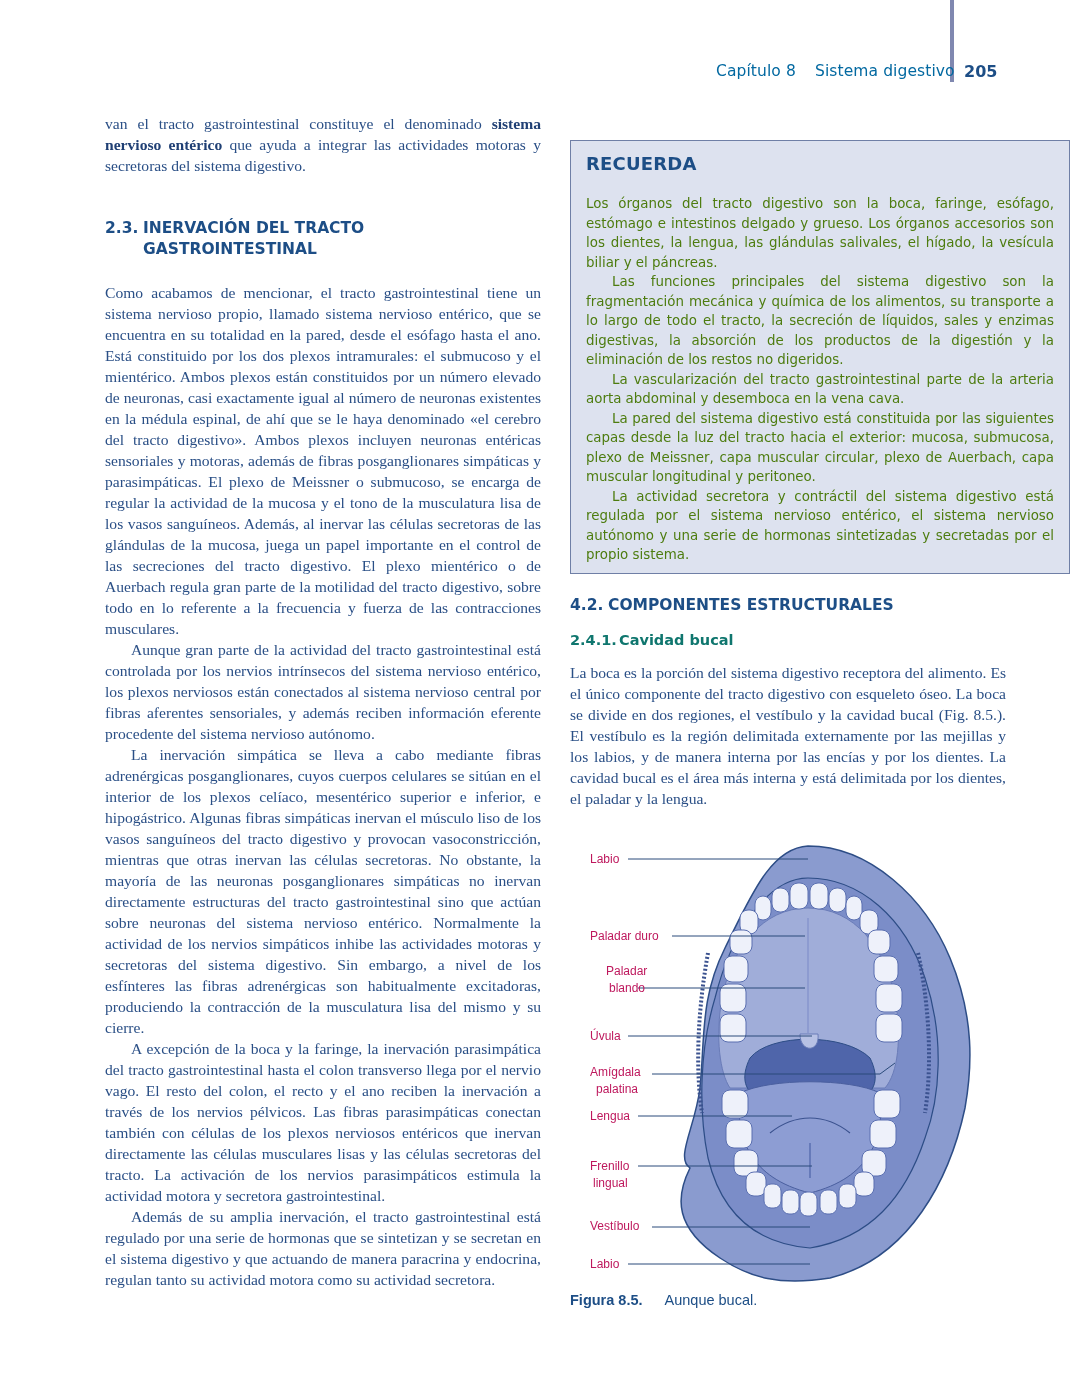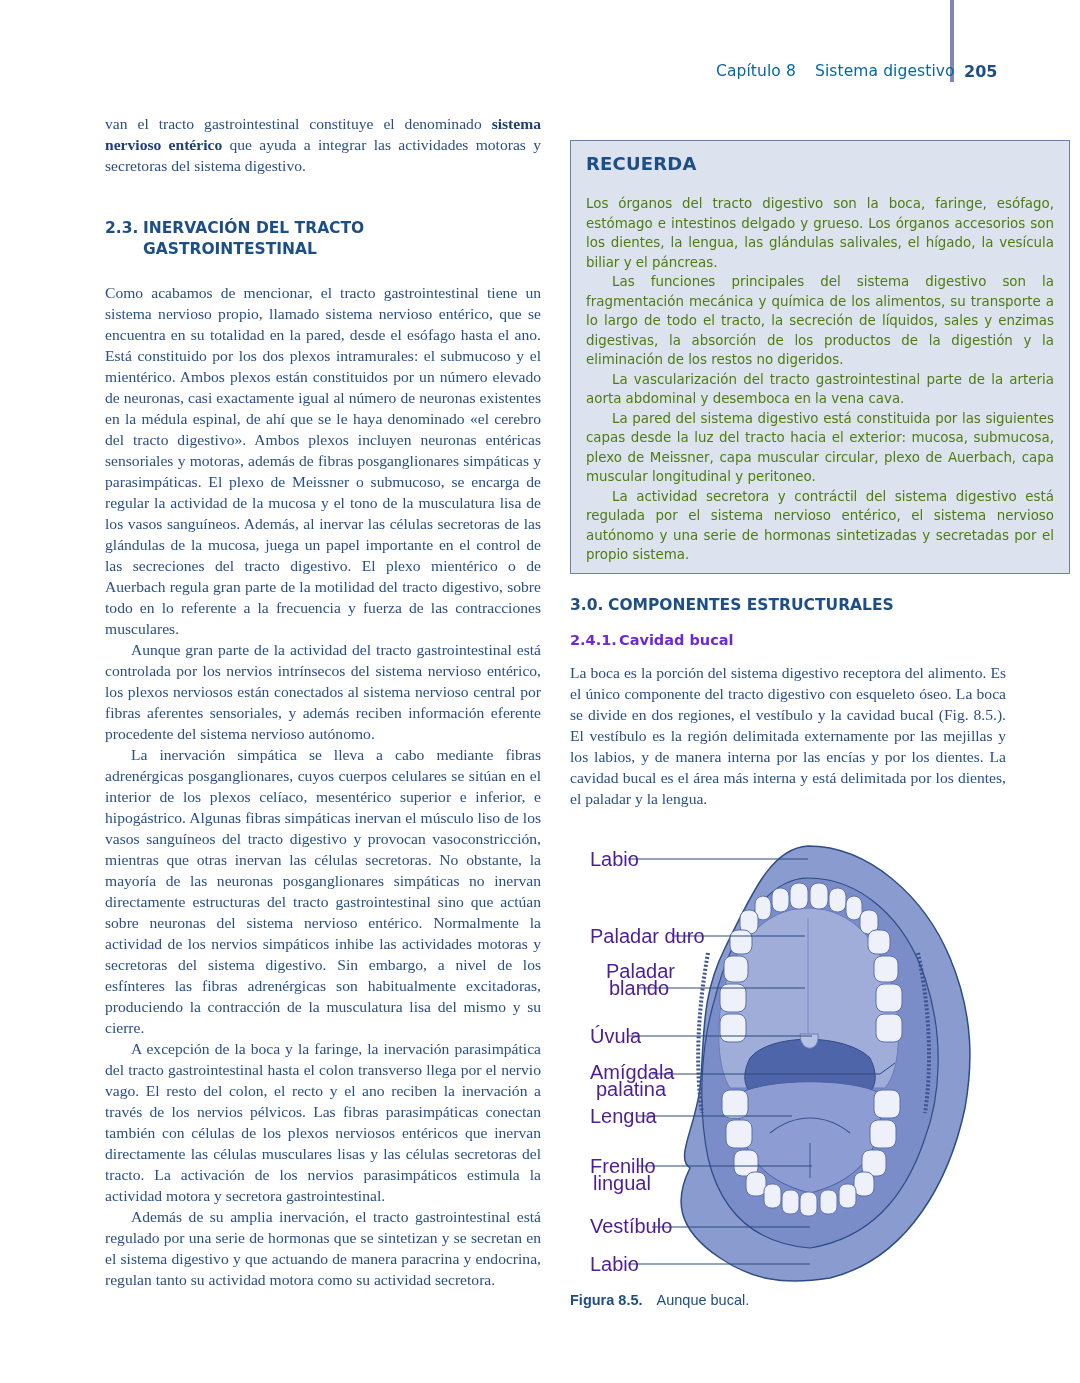--- a/index.html
+++ b/index.html
@@ -12,31 +12,31 @@
     .col-left { position: absolute; left: 105px; top: 113px; width: 436px; }
     .col-right { position: absolute; left: 570px; width: 436px; }
 
     .body-text { font-family: "Liberation Serif", serif; font-size: 15.6px; line-height: 21px; color: #2a4f86; text-align: justify; margin: 0; hyphens: auto; }
     .body-text .indent { text-indent: 26px; display: block; }
     .body-text b { color: #1f3f74; }
 
     .h2 { font-family: "DejaVu Sans", sans-serif; font-weight: bold; font-size: 15.5px; color: #1d4e86; line-height: 21px; margin: 0; }
     .h2 .num { display: inline-block; width: 38px; }
     .h2 .cont { display: block; padding-left: 38px; }
-    .h3 { font-family: "DejaVu Sans", sans-serif; font-weight: bold; font-size: 14.5px; color: #6d28d9; margin: 0; }
+    .h3 { font-family: "DejaVu Sans", sans-serif; font-weight: bold; font-size: 14.5px; color: #0f766e; margin: 0; }
 
     .recuerda { position: absolute; left: 570px; top: 116px; width: 500px; height: 434px; background: #dde2ef; border: 1.5px solid #6f7fa6; box-sizing: border-box; padding: 12px 15px 0 15px; margin-top: 24px; }
     .recuerda-title { font-family: "DejaVu Sans", sans-serif; font-weight: bold; font-size: 18px; color: #1d4e86; margin: 0 0 20px 0; letter-spacing: 0.2px; }
     .recuerda-text { font-family: "DejaVu Sans", sans-serif; font-size: 13.4px; line-height: 19.5px; color: #4d7c0f; text-align: justify; margin: 0; hyphens: auto; }
     .recuerda-text .indent { text-indent: 26px; display: block; }
 
     .figure { position: absolute; left: 580px; top: 838px; width: 430px; height: 445px; }
-    .fig-label { position: absolute; font-family: "Liberation Sans", sans-serif; font-size: 20px; color: #4c1d95; line-height: 17px; }
+    .fig-label { position: absolute; font-family: "Liberation Sans", sans-serif; font-size: 12px; color: #be185d; line-height: 17px; }
     .caption { position: absolute; left: 570px; top: 1292px; font-family: "Liberation Sans", sans-serif; font-size: 14.5px; color: #1d4e86; }
-    .caption b { margin-right: 14px; }
+    .caption b { margin-right: 22px; }
   </style>
 </head>
 <body>
 
 <div class="header-bar"></div>
 <div class="running-head">
   <span class="chap">Capítulo 8</span>
   <span>Sistema digestivo</span>
 </div>
 <div class="page-num">205</div>
@@ -64,21 +64,21 @@
     <span style="display:block">Los órganos del tracto digestivo son la boca, faringe, esófago, estómago e intestinos delgado y grueso. Los órganos accesorios son los dientes, la lengua, las glándulas salivales, el hígado, la vesícula biliar y el páncreas.</span>
     <span class="indent">Las funciones principales del sistema digestivo son la fragmentación mecánica y química de los alimentos, su transporte a lo largo de todo el tracto, la secreción de líquidos, sales y enzimas digestivas, la absorción de los productos de la digestión y la eliminación de los restos no digeridos.</span>
     <span class="indent">La vascularización del tracto gastrointestinal parte de la arteria aorta abdominal y desemboca en la vena cava.</span>
     <span class="indent">La pared del sistema digestivo está constituida por las siguientes capas desde la luz del tracto hacia el exterior: mucosa, submucosa, plexo de Meissner, capa muscular circular, plexo de Auerbach, capa muscular longitudinal y peritoneo.</span>
     <span class="indent">La actividad secretora y contráctil del sistema digestivo está regulada por el sistema nervioso entérico, el sistema nervioso autónomo y una serie de hormonas sintetizadas y secretadas por el propio sistema.</span>
   </div>
 </div>
 
 <div class="col-right" style="top:595px;">
   <h2 class="h2">
-    <span class="num">3.0.</span><span>COMPONENTES ESTRUCTURALES</span>
+    <span class="num">4.2.</span><span>COMPONENTES ESTRUCTURALES</span>
   </h2>
   <h3 class="h3" style="margin-top:16px;">
     <span style="display:inline-block;width:49px">2.4.1.</span><span>Cavidad bucal</span>
   </h3>
   <p class="body-text" style="margin-top:14px;">La boca es la porción del sistema digestivo receptora del alimento. Es el único componente del tracto digestivo con esqueleto óseo. La boca se divide en dos regiones, el vestíbulo y la cavidad bucal (Fig. 8.5.). El vestíbulo es la región delimitada externamente por las mejillas y los labios, y de manera interna por las encías y por los dientes. La cavidad bucal es el área más interna y está delimitada por los dientes, el paladar y la lengua.</p>
 </div>
 
 <div class="figure">
   <svg width="430" height="445" viewBox="0 0 430 445" style="position:absolute;left:0;top:0;">
 

